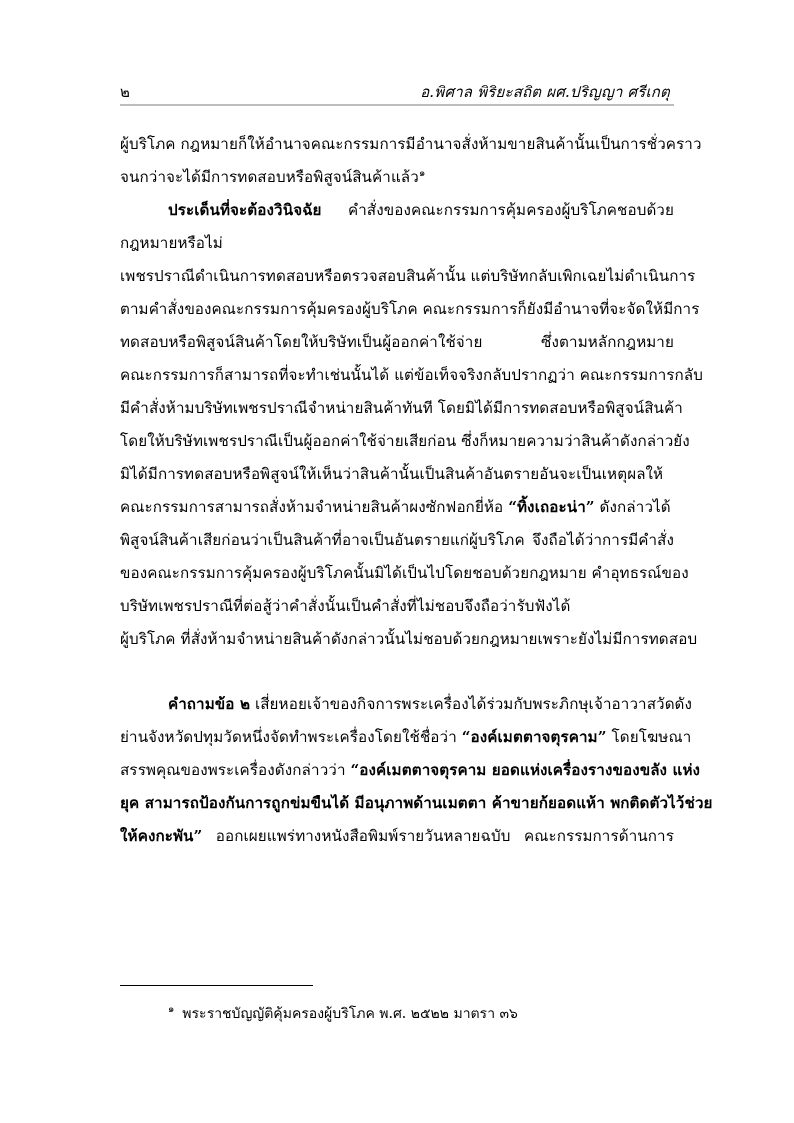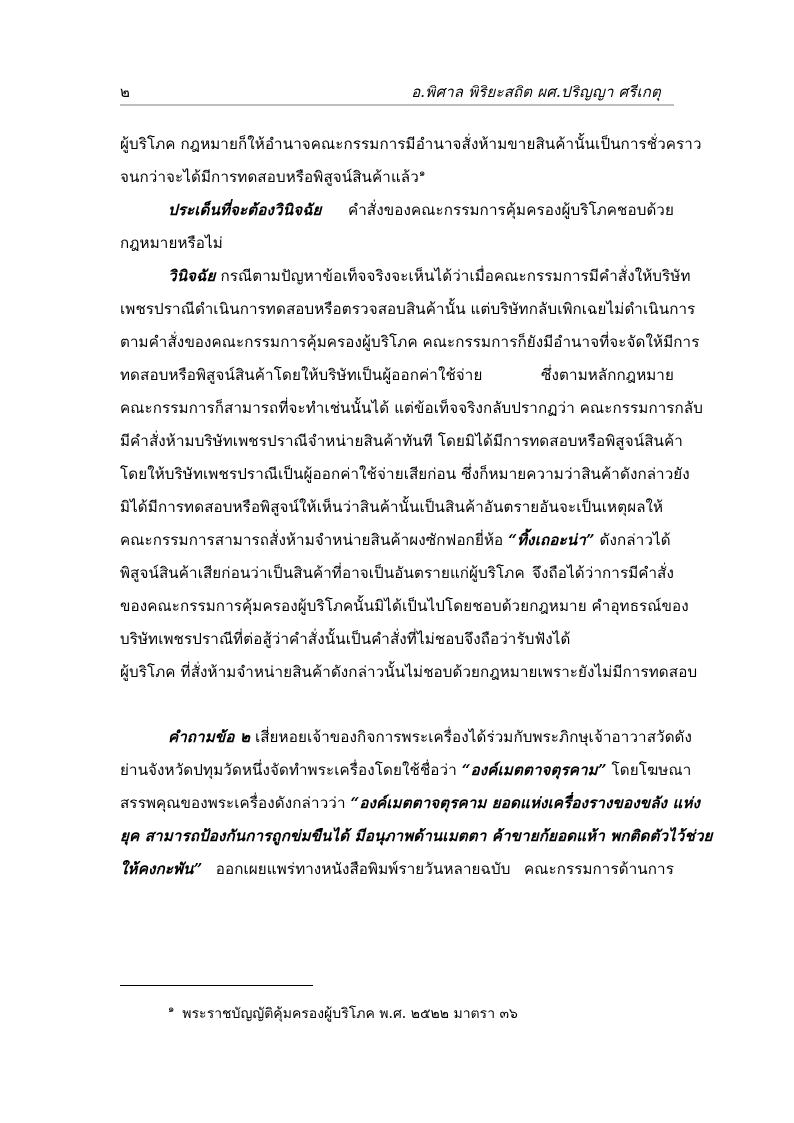--- a/index.html
+++ b/index.html
@@ -1,26 +1,26 @@
 <!DOCTYPE html>
 <html><head>
 <meta charset="utf-8">
 <style>
   html, body { margin: 0; padding: 0; background: #ffffff; }
   body { width: 794px; height: 1123px; position: relative; overflow: hidden;
          font-family: "DejaVu Serif", "Liberation Serif", serif; color: #000; }
   .header { position: absolute; left: 120px; top: 80px; width: 554px; height: 22px; }
   .page-num { position: absolute; left: 0; top: 0; font-size: 15px; }
-  .running-head { position: absolute; right: 13px; top: 0; font-size: 15px; font-style: italic; letter-spacing: 0.2px; }
+  .running-head { position: absolute; right: 4px; top: 0; font-size: 15px; font-style: italic; letter-spacing: 0.2px; }
   .header-rule { position: absolute; left: 120px; top: 104px; width: 554px; height: 2px; background: #bdbdbd; }
   .body { position: absolute; left: 120px; top: 128px; width: 554px; }
   .line { height: 33px; line-height: 33px; font-size: 15.2px; white-space: nowrap; overflow: visible; letter-spacing: 0.1px; }
   .indent { padding-left: 48px; }
   .justify { text-align: justify; text-align-last: justify; }
-  .b { font-weight: bold; font-style: italic; }
+  .b { font-weight: bold; }
   .gap { height: 32px; }
   .sup { font-size: 10px; vertical-align: super; line-height: 0; }
   .fn-rule { position: absolute; left: 120px; top: 985px; width: 193px; height: 1px; background: #000; }
   .footnote { position: absolute; left: 168px; top: 1001px; font-size: 14px; white-space: nowrap; }
   .fn-mark { font-size: 10px; vertical-align: super; margin-right: 8px; }
 </style>
 </head>
 <body>
 
 <div class="header">
@@ -30,21 +30,20 @@
 <div class="header-rule"></div>
 
 <div class="body">
 
   <div class="line justify">ผู้บริโภค กฎหมายก็ให้อำนาจคณะกรรมการมีอำนาจสั่งห้ามขายสินค้านั้นเป็นการชั่วคราว</div>
   <div class="line"><span>จนกว่าจะได้มีการทดสอบหรือพิสูจน์สินค้าแล้ว</span><span class="sup">๑</span></div>
 
   <div class="line indent justify"><span class="b">ประเด็นที่จะต้องวินิจฉัย</span><span> คำสั่งของคณะกรรมการคุ้มครองผู้บริโภคชอบด้วย</span></div>
   <div class="line">กฎหมายหรือไม่</div>
 
-  <div class="line indent justify"><span class="b">วินิจฉัย</span><span>  กรณีตามปัญหาข้อเท็จจริงจะเห็นได้ว่าเมื่อคณะกรรมการมีคำสั่งให้บริษัท</span></div>
   <div class="line justify">เพชรปราณีดำเนินการทดสอบหรือตรวจสอบสินค้านั้น แต่บริษัทกลับเพิกเฉยไม่ดำเนินการ</div>
   <div class="line justify">ตามคำสั่งของคณะกรรมการคุ้มครองผู้บริโภค  คณะกรรมการก็ยังมีอำนาจที่จะจัดให้มีการ</div>
   <div class="line justify">ทดสอบหรือพิสูจน์สินค้าโดยให้บริษัทเป็นผู้ออกค่าใช้จ่าย   ซึ่งตามหลักกฎหมาย</div>
   <div class="line justify">คณะกรรมการก็สามารถที่จะทำเช่นนั้นได้ แต่ข้อเท็จจริงกลับปรากฏว่า คณะกรรมการกลับ</div>
   <div class="line justify">มีคำสั่งห้ามบริษัทเพชรปราณีจำหน่ายสินค้าทันที โดยมิได้มีการทดสอบหรือพิสูจน์สินค้า</div>
   <div class="line justify">โดยให้บริษัทเพชรปราณีเป็นผู้ออกค่าใช้จ่ายเสียก่อน ซึ่งก็หมายความว่าสินค้าดังกล่าวยัง</div>
   <div class="line justify">มิได้มีการทดสอบหรือพิสูจน์ให้เห็นว่าสินค้านั้นเป็นสินค้าอันตรายอันจะเป็นเหตุผลให้</div>
   <div class="line"><span>คณะกรรมการสามารถสั่งห้ามจำหน่ายสินค้าผงซักฟอกยี่ห้อ </span><span class="b">“ทิ้งเถอะน่า”</span><span> ดังกล่าวได้</span></div>
 
   <div class="line justify">พิสูจน์สินค้าเสียก่อนว่าเป็นสินค้าที่อาจเป็นอันตรายแก่ผู้บริโภค   จึงถือได้ว่าการมีคำสั่ง</div>

